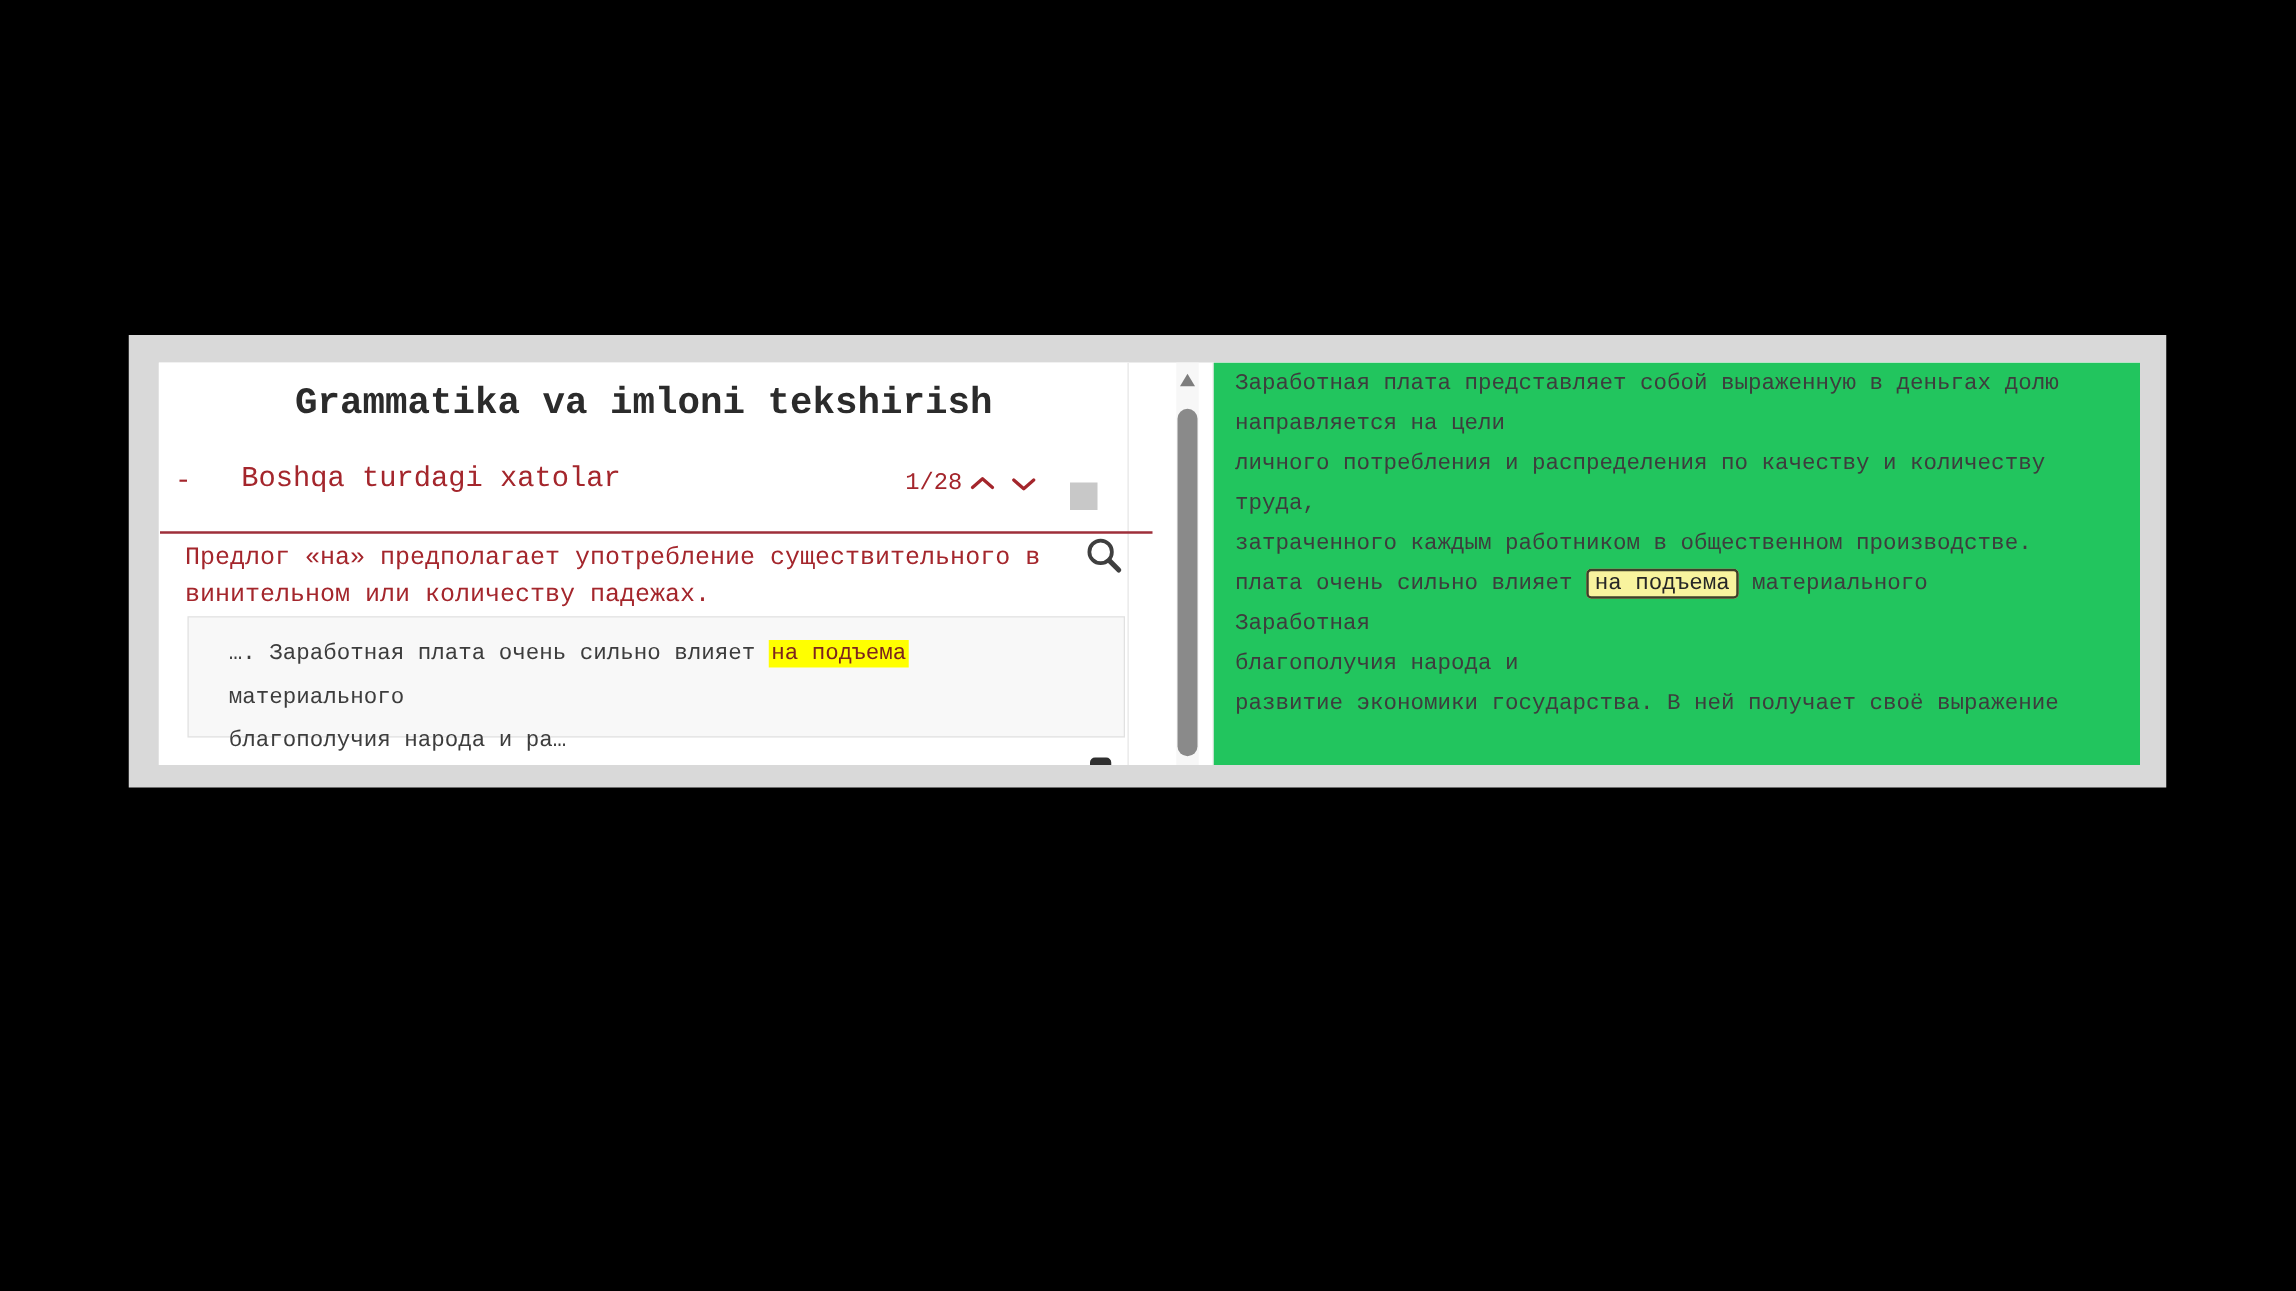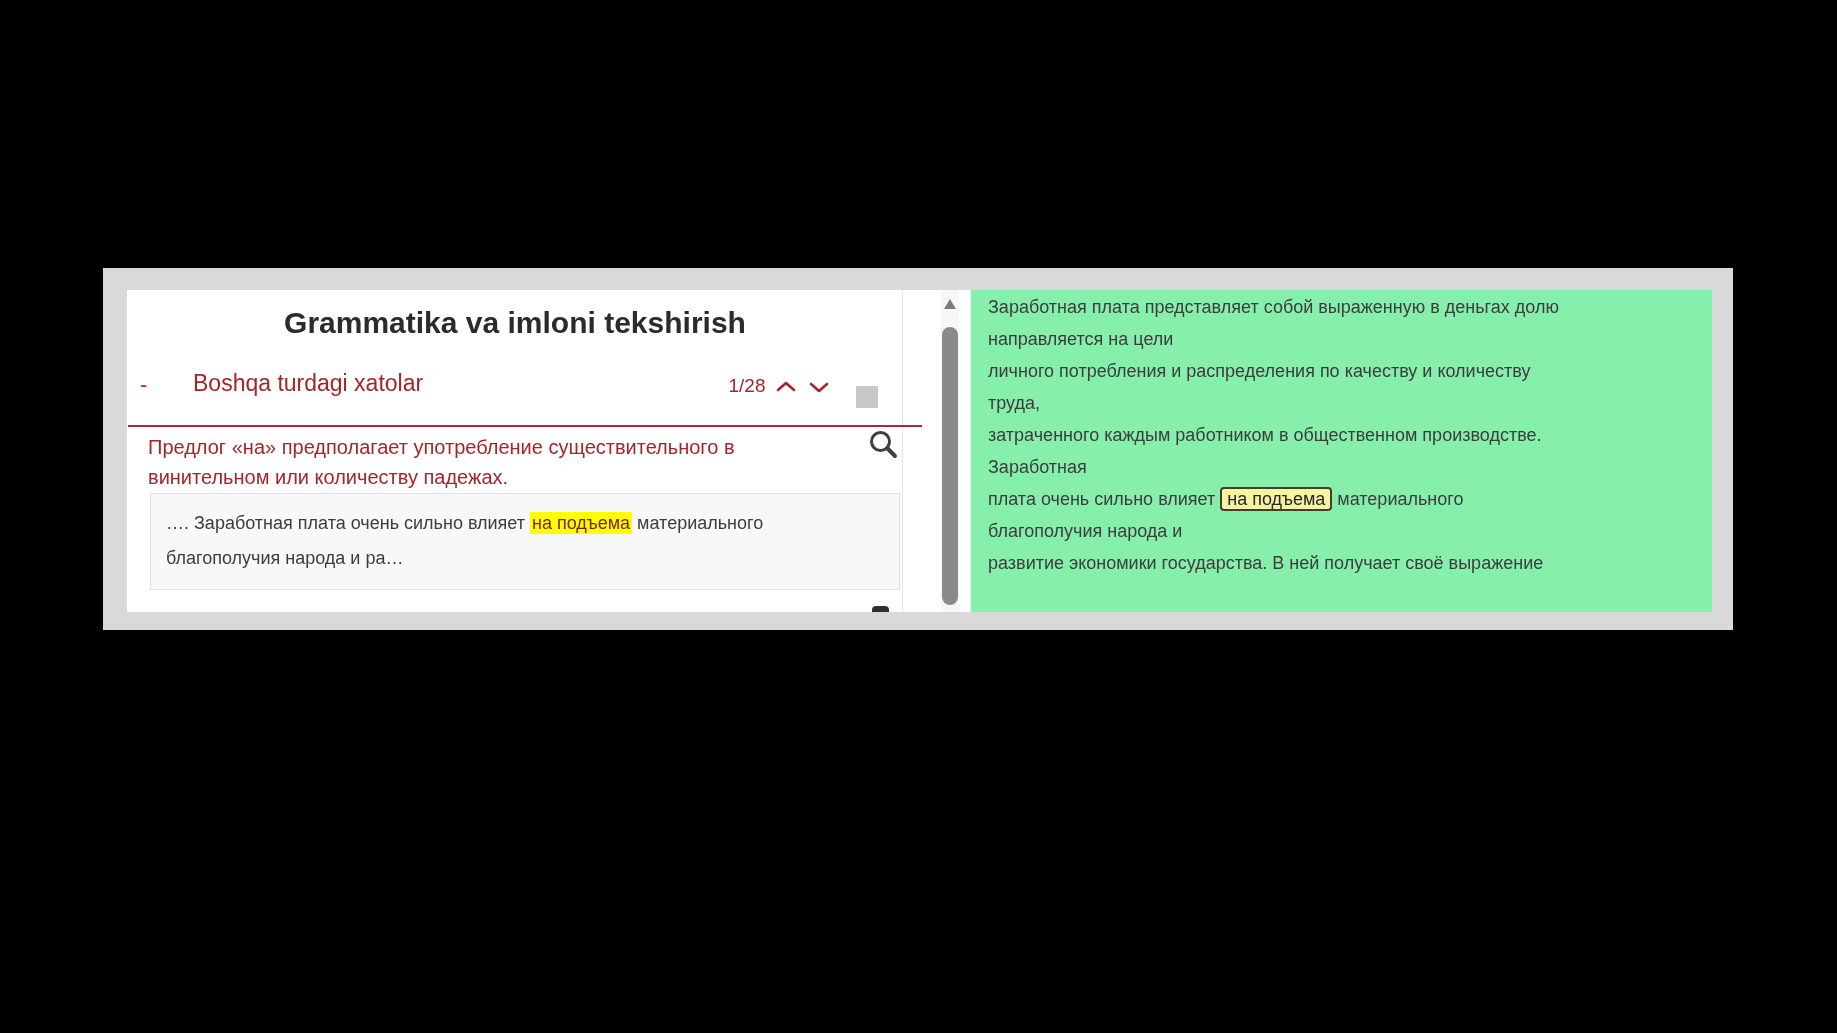--- a/index.html
+++ b/index.html
@@ -3,21 +3,21 @@
 <meta charset="utf-8">
 <style>
   * { margin:0; padding:0; box-sizing:border-box; }
   html,body { width:1837px; height:1033px; background:#000; overflow:hidden;
               font-family:"Liberation Sans", sans-serif; }
 
   #frame { position:absolute; left:103px; top:268px; width:1630px; height:362px;
            background:#d9d9d9; }
 
   #inner { position:absolute; left:24px; top:22px; width:1585px; height:322px;
-           background:#ffffff; overflow:hidden; }
+           background:#ffffff; overflow:hidden;font-family:Liberation Mono, monospace; }
 
   
   #left-card { position:absolute; left:0; top:0; width:776px; height:322px;
                background:#fff; border-right:1px solid #e6e6e6; }
 
   .panel-title { position:absolute; left:0; top:16px; width:776px; text-align:center;
                  font-size:30px; font-weight:bold; color:#2b2b2b; letter-spacing:0px; }
 
   .collapse-dash { position:absolute; left:13px; top:82px; font-size:22px;
                    color:#a4262c; cursor:default; }
@@ -40,42 +40,42 @@
               background:#9e2f3a; }
 
   .description { position:absolute; left:21px; top:142px; width:690px;
                  font-size:20px; line-height:30px; color:#a4262c; }
 
   .search-btn { position:absolute; left:740px; top:138px; width:32px; height:32px;
                 background:none; border:none; padding:0; cursor:pointer; }
 
   .snippet-box { position:absolute; left:23px; top:203px; width:750px; height:97px;
                  background:#f8f8f8; border:1px solid #e1e1e1;
-                 padding:12px 15px; font-size:18px; line-height:35px; color:#3d3d3d; }
+                 padding:12px 32px; font-size:18px; line-height:35px; color:#3d3d3d; }
 
   .snippet-hl { background:#ffff00; color:#7d241e; padding:1px 2px; }
 
   .cutoff-element { position:absolute; left:745px; top:316px; width:17px; height:10px;
                     background:#2f2f2f; border-radius:4px; }
 
   
   .scrollbar { position:absolute; left:814px; top:0; width:18px; height:322px;
                background:#f7f7f7; }
   .scroll-up-arrow { position:absolute; left:3px; top:9px; width:0; height:0;
                      border-left:6px solid transparent; border-right:6px solid transparent;
                      border-bottom:10px solid #7d7d7d; cursor:pointer; }
   .scroll-thumb { position:absolute; left:1px; top:37px; width:16px; height:278px;
                   background:#8a8a8a; border-radius:8px; cursor:pointer; }
 
   .divider-2 { position:absolute; left:843px; top:0; width:1px; height:322px;
                background:#ececec; }
 
   
   #doc-pane { position:absolute; left:844px; top:0; width:741px; height:322px;
-              background:#86efac; cursor:text; }
+              background:#22c55e; cursor:text; }
   .doc-text { position:absolute; left:17px; top:1px; width:716px;
               font-size:18px; line-height:32px; color:#3d3d3d; }
   .doc-line { height:32px; white-space:nowrap; }
 
   .doc-hl { background:#f8f39e; border:2px solid #3f3f2a; border-radius:4px;
             padding:0px 5px; color:#262626; cursor:pointer; }
 </style>
 </head>
 <body>
 
@@ -140,21 +140,21 @@
     </div>
     <div class="divider-2"></div>
 
     <div id="doc-pane">
       <div class="doc-text">
         <div class="doc-line">Заработная плата представляет собой выраженную в деньгах долю</div>
         <div class="doc-line">направляется на цели</div>
         <div class="doc-line">личного потребления и распределения по качеству и количеству</div>
         <div class="doc-line">труда,</div>
         <div class="doc-line">затраченного каждым работником в общественном производстве.</div>
+        <div class="doc-line"><span>плата очень сильно влияет </span><span class="doc-hl">на подъема</span><span> материального</span></div>
         <div class="doc-line">Заработная</div>
-        <div class="doc-line"><span>плата очень сильно влияет </span><span class="doc-hl">на подъема</span><span> материального</span></div>
         <div class="doc-line">благополучия народа и</div>
         <div class="doc-line">развитие экономики государства. В ней получает своё выражение</div>
       </div>
     </div>
 
   </div>
 </div>
 
 </body></html>

